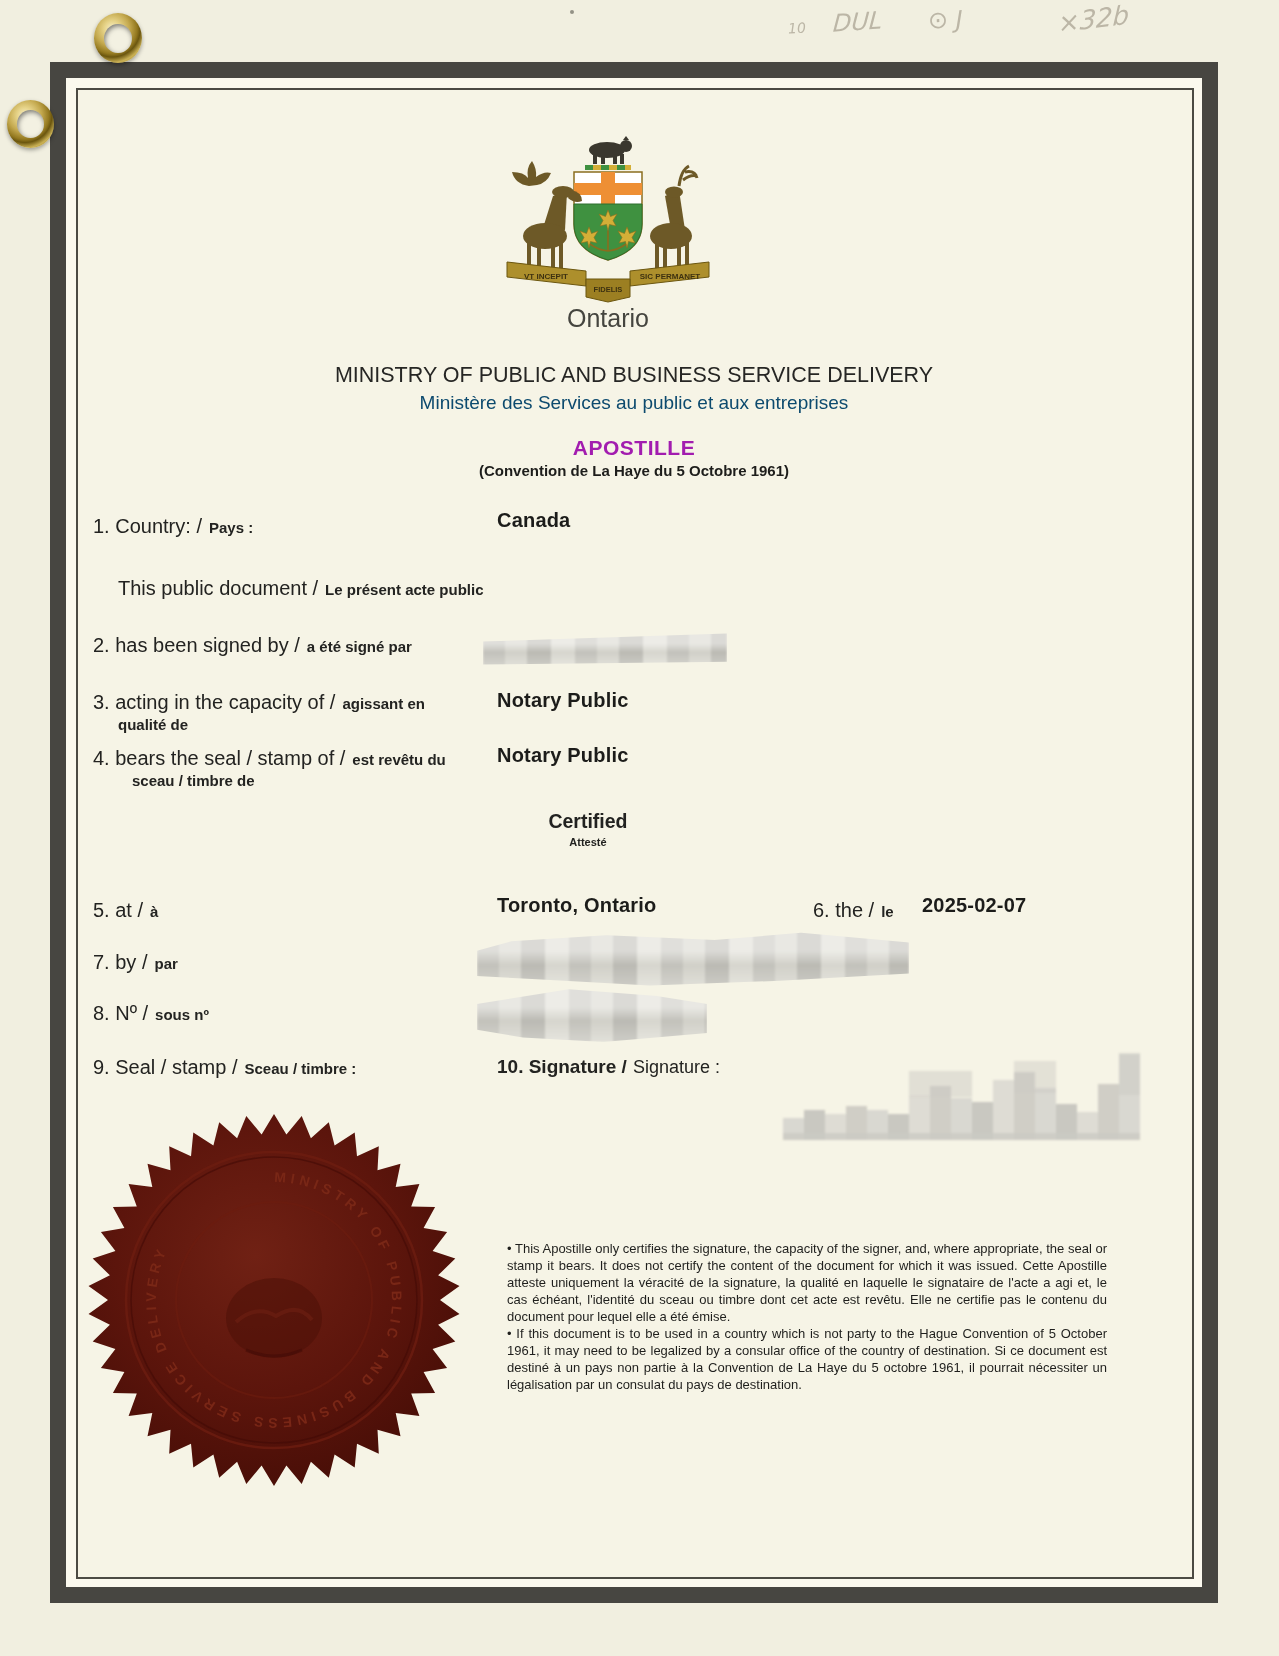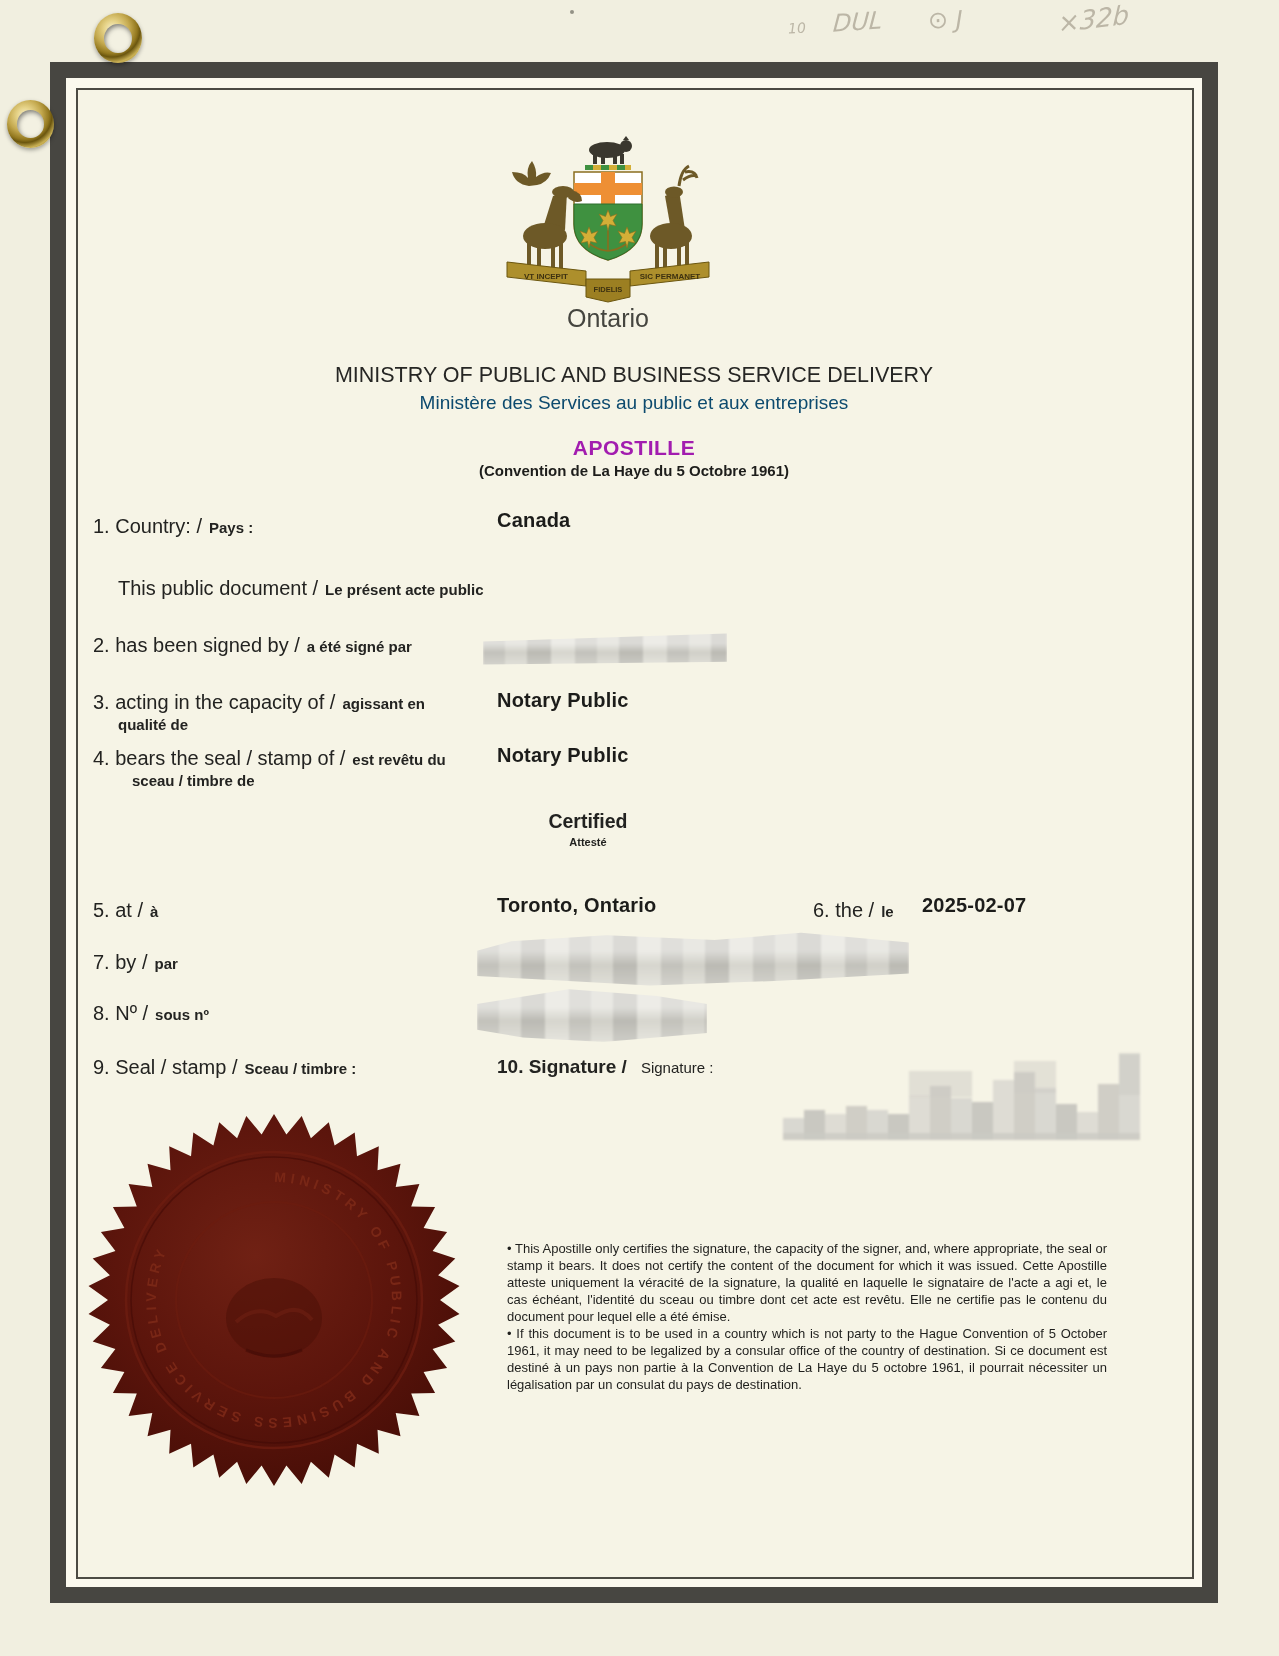--- a/index.html
+++ b/index.html
@@ -209,21 +209,21 @@
 
 <div class="lab" style="left:93px;top:1002px;">
   <span class="en">8. Nº /</span><span class="fr">sous nº</span>
 </div>
 <div class="redact redact-8"></div>
 
 <div class="lab" style="left:93px;top:1056px;">
   <span class="en">9. Seal / stamp /</span><span class="fr">Sceau / timbre :</span>
 </div>
 <div class="lab" style="left:497px;top:1056px;">
-  <span style="font-size:19px;font-weight:700;">10. Signature /</span><span style="font-size:15px;font-weight:400;margin-left:14px;">Signature :</span>
+  <span style="font-size:19px;font-weight:700;">10. Signature /</span><span style="font-size:18px;font-weight:400;margin-left:6px;">Signature :</span>
 </div>
 
 <div class="sig-wrap">
   <svg id="sig-mosaic" width="357" height="95" viewBox="0 0 357 95">
       <rect x="0" y="73" width="21" height="22" fill="#d9d8d1"></rect>
       <rect x="21" y="65" width="21" height="30" fill="#c9c8c1"></rect>
       <rect x="42" y="69" width="21" height="26" fill="#dedcd4"></rect>
       <rect x="63" y="61" width="21" height="34" fill="#d0cec6"></rect>
       <rect x="84" y="65" width="21" height="30" fill="#d9d8d1"></rect>
       <rect x="105" y="69" width="21" height="26" fill="#c9c8c1"></rect>

